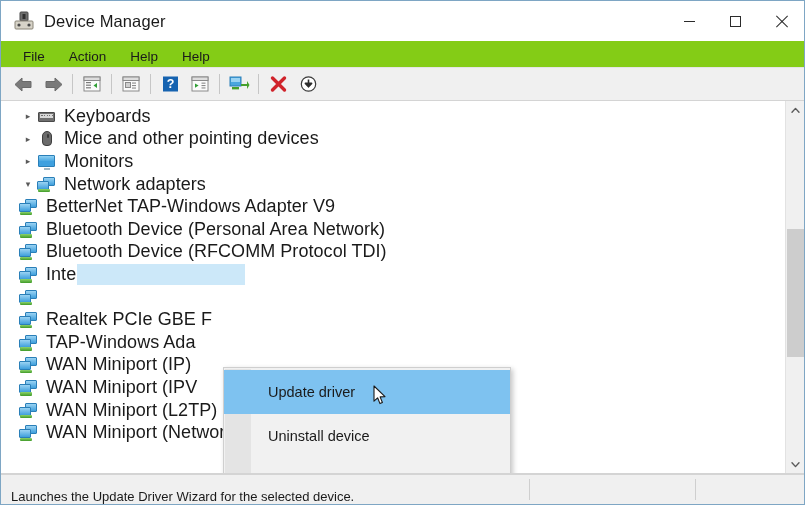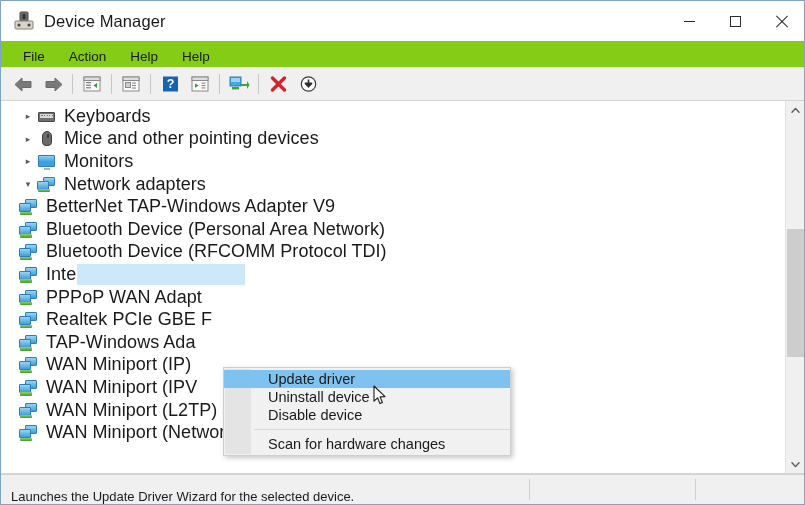--- a/index.html
+++ b/index.html
@@ -171,21 +171,21 @@
   .ctxmenu{
     position:absolute;left:222px;top:266px;width:288px;
     background:#f1f1f1;border:1px solid #cfcfcf;
     box-shadow:2px 2px 5px rgba(0,0,0,.22);
     box-sizing:border-box;z-index:50;padding:2px 0;
   }
   .ctx-gutter{
     position:absolute;left:1px;top:1px;bottom:1px;width:26px;background:#e4e4e4;
   }
   .ctx-item{
-    position:relative;height:18px;display:flex;align-items:center;
+    position:relative;height:44px;display:flex;align-items:center;
     padding-left:44px;font-size:14.5px;color:#1a1a1a;cursor:default;z-index:2;
   }
   .ctx-item.highlight{background:#7ec2f0;}
   .ctx-sep{
     position:relative;height:1px;background:#d9d9d9;margin:5px 0 5px 30px;z-index:2;
   }
   .cursor{
     position:absolute;left:372px;top:284px;width:14px;height:21px;z-index:60;
     pointer-events:none;
   }
@@ -381,21 +381,20 @@
         </div>
         <div class="row ind-1">
           <span class="chev"></span>
           <span class="ico">
             <span class="ic-net">
               <span class="m1"></span>
               <span class="m2"></span>
               <span class="base"></span>
             </span>
           </span>
-          <span class="lbl">PPPoP WAN Adapt</span>
         </div>
         <div class="row ind-1">
           <span class="chev"></span>
           <span class="ico">
             <span class="ic-net">
               <span class="m1"></span>
               <span class="m2"></span>
               <span class="base"></span>
             </span>
           </span>

